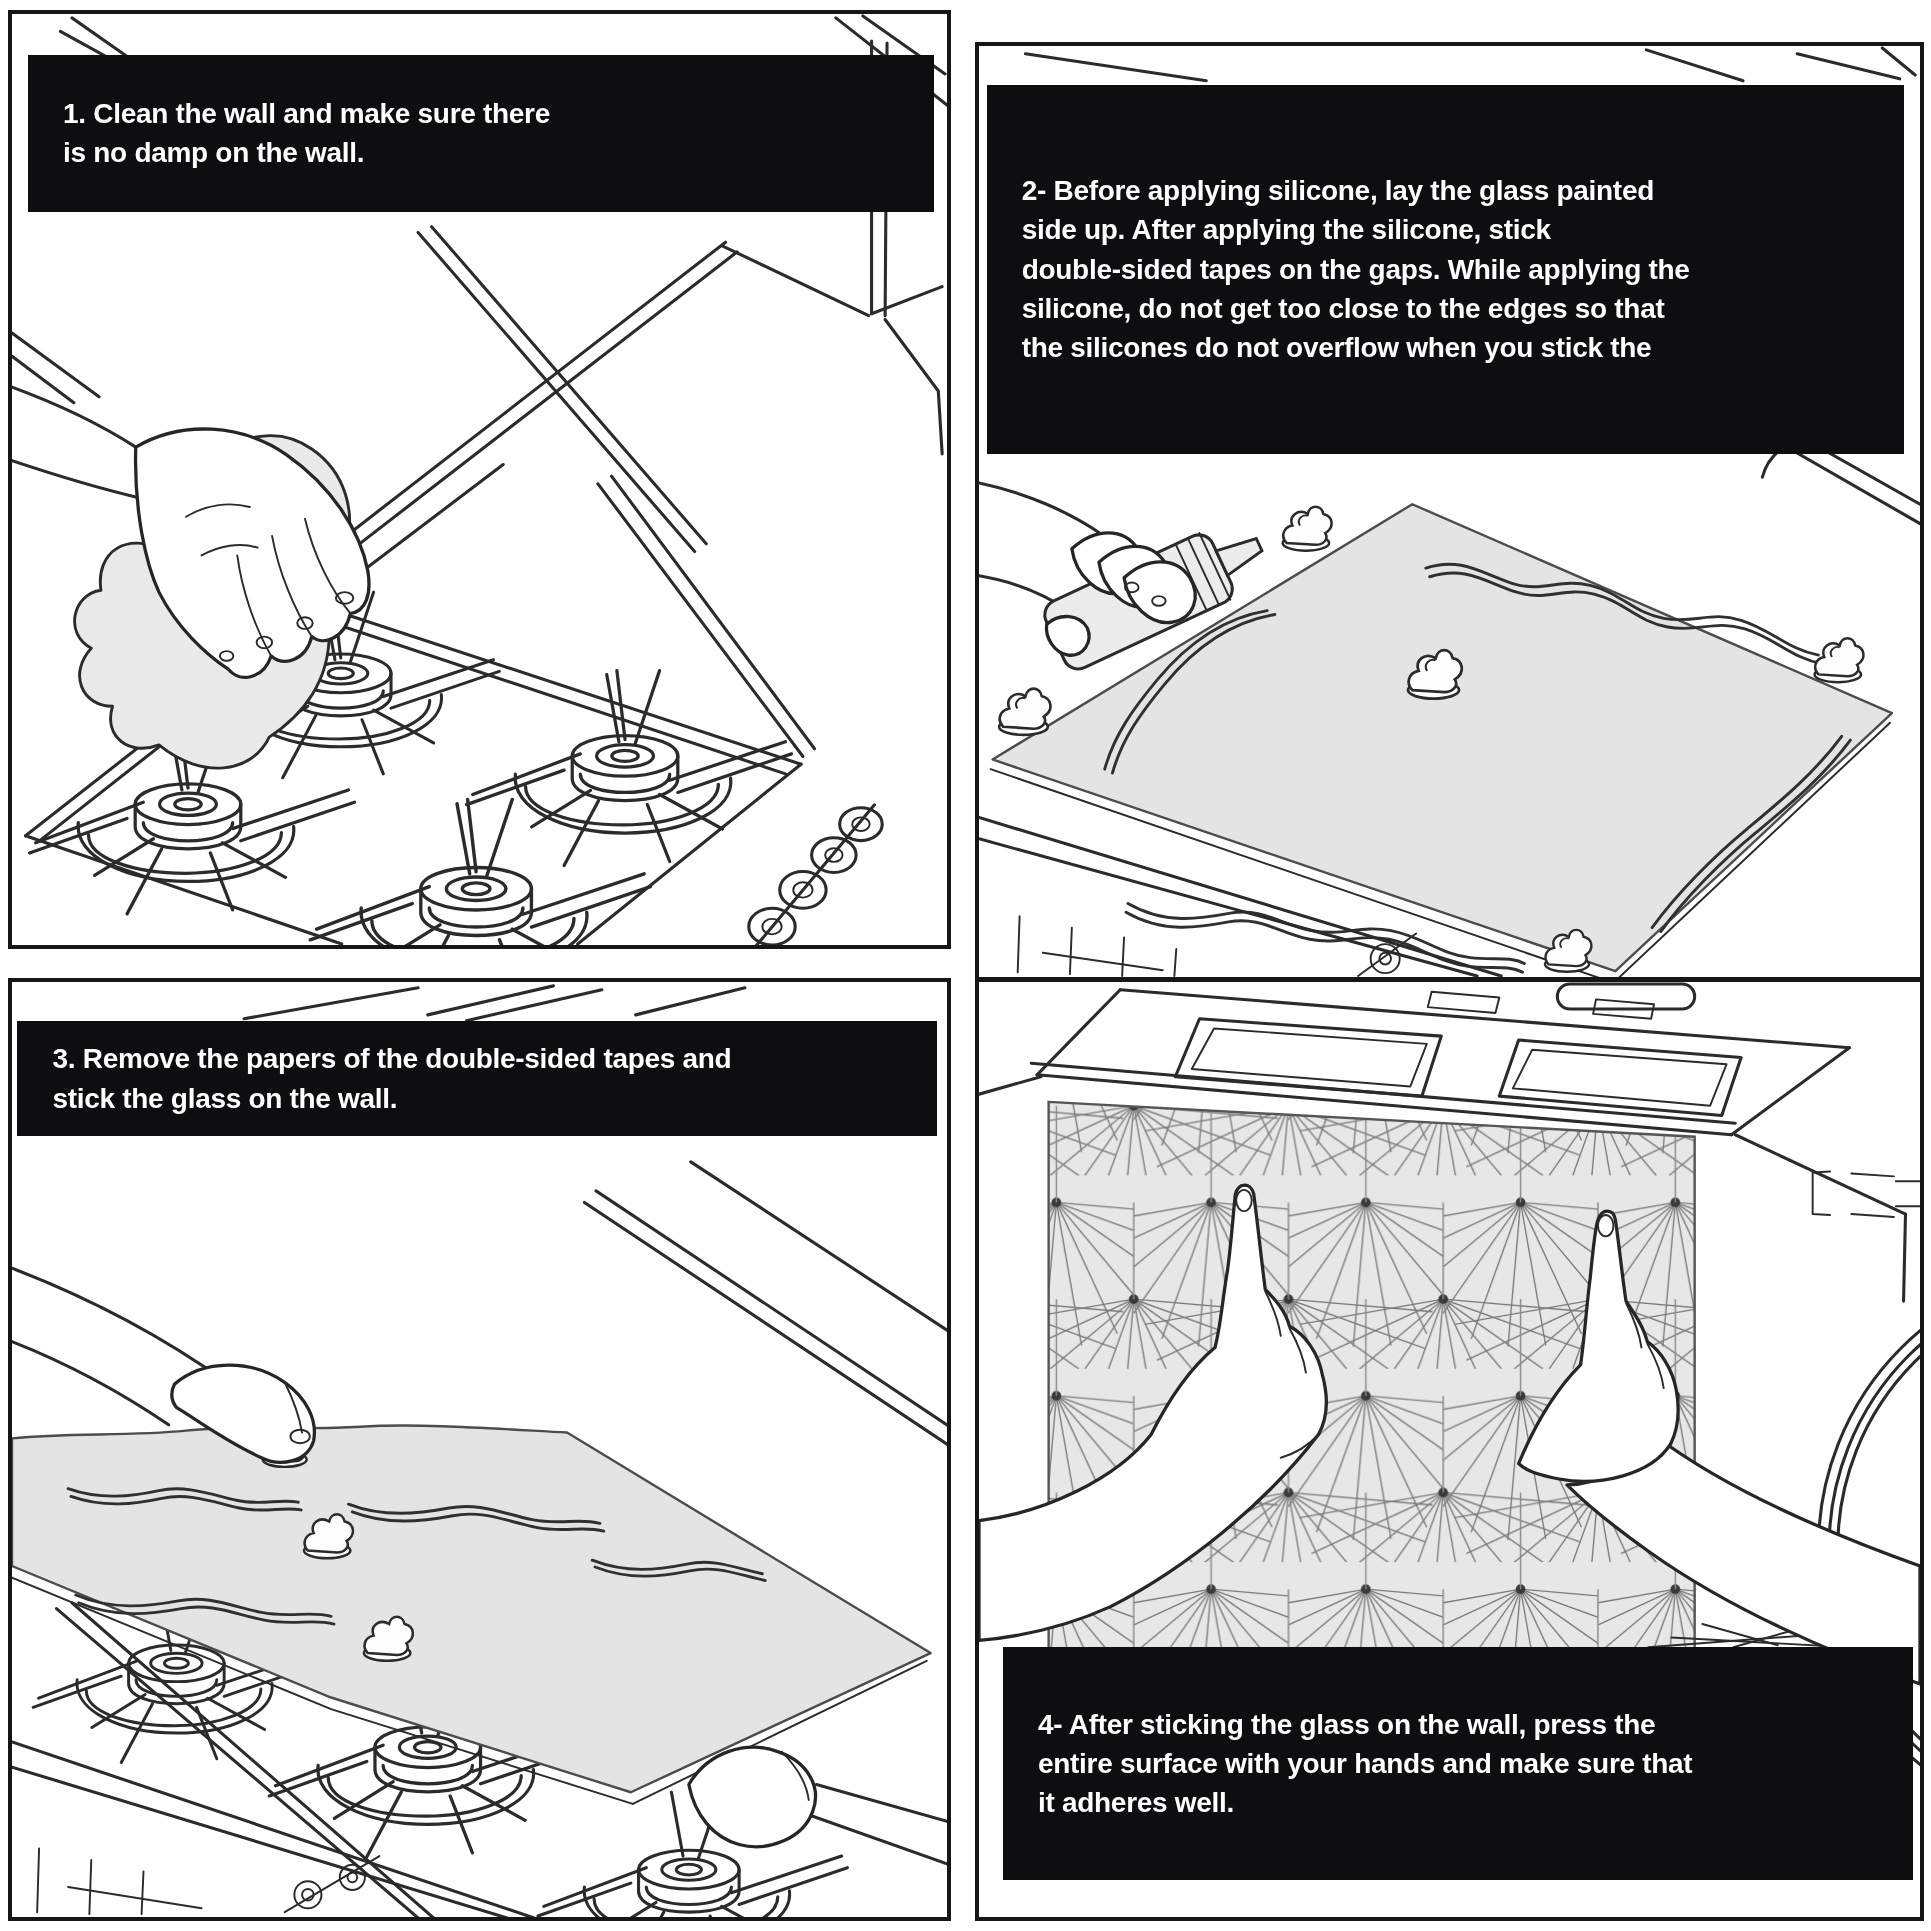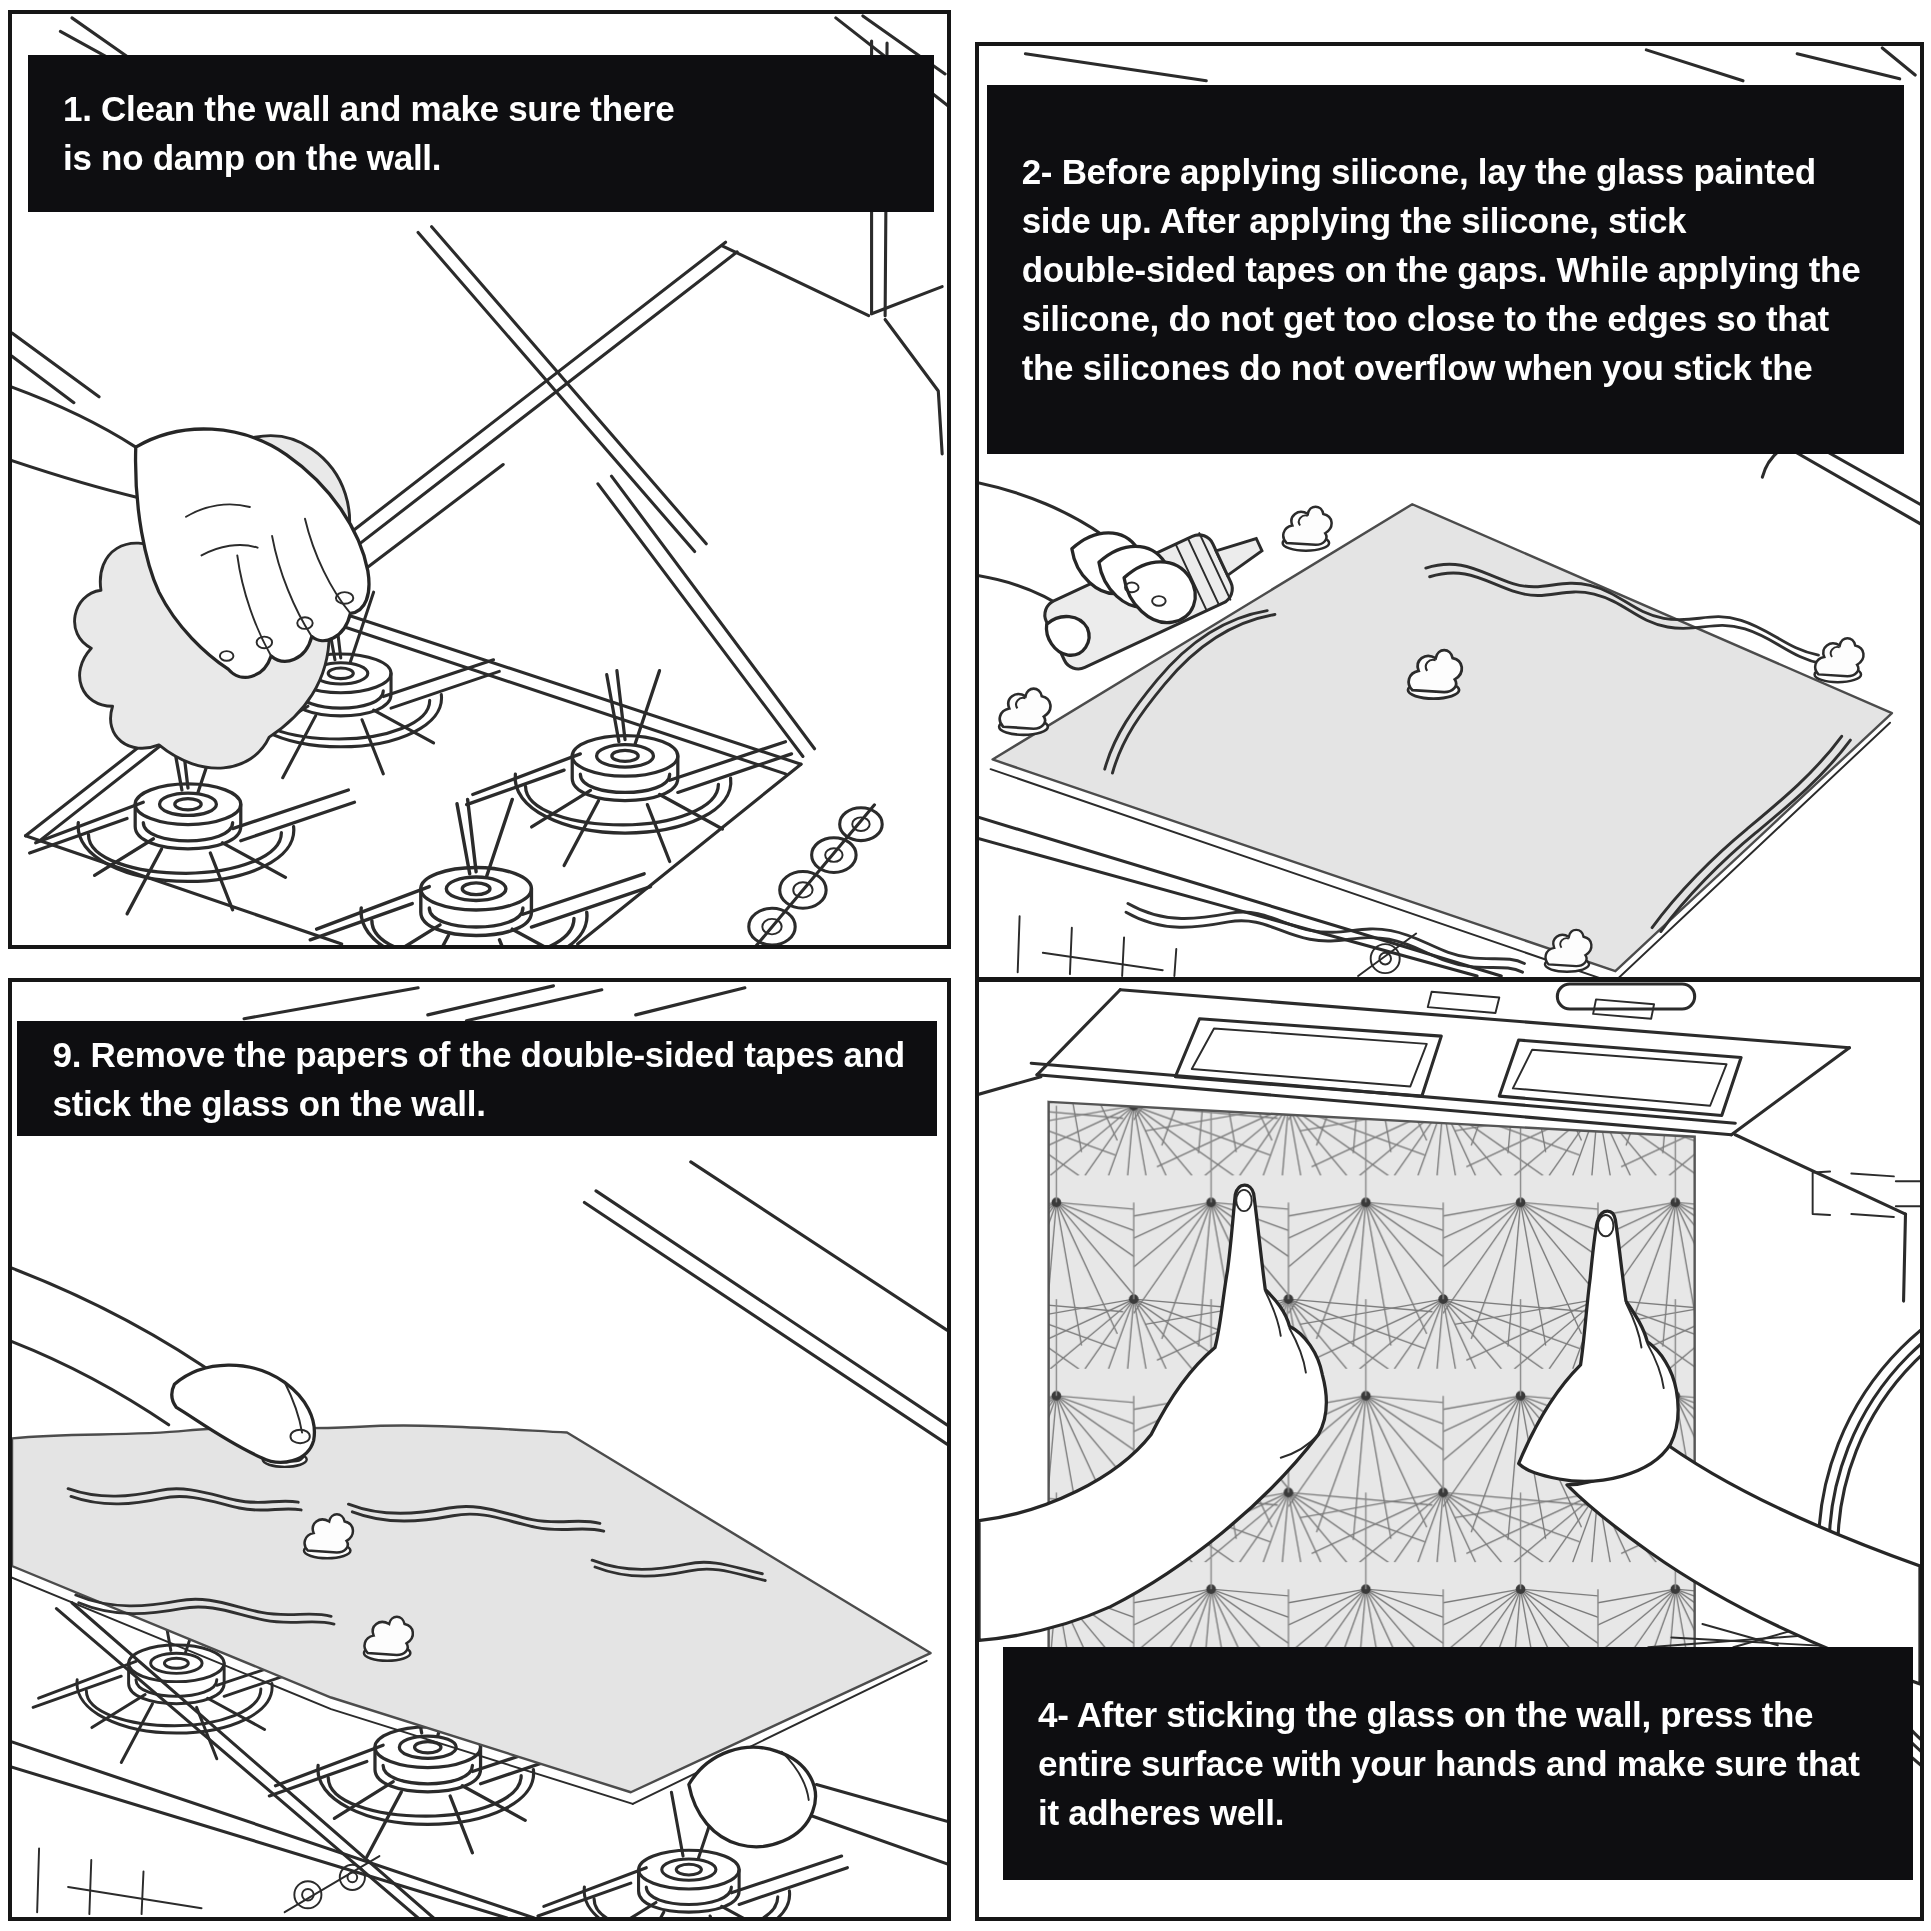--- a/index.html
+++ b/index.html
@@ -5,21 +5,21 @@
   html,body{margin:0;padding:0;background:#ffffff;}
   #stage{position:relative;width:1931px;height:1931px;background:#ffffff;overflow:hidden;
          font-family:"Liberation Sans", sans-serif;}
   .panel{position:absolute;background:#ffffff;border:4.8px solid #161616;box-sizing:border-box;overflow:hidden;}
   #p1{left:7.7px;top:9.7px;width:943px;height:939px;}
   #p2{left:975px;top:9.7px;width:949px;height:939px;margin-top:32px;}
   #p3{left:7.7px;top:978px;width:943px;height:943px;}
   #p4{left:975px;top:978px;width:949px;height:943px;}
   .panel svg{position:absolute;left:0;top:0;width:100%;height:100%;}
   .caption{position:absolute;background:#0e0e11;color:#ffffff;display:flex;align-items:center;
-           font-weight:700;font-size:35px;line-height:1.40;letter-spacing:-0.3px;
+           font-weight:700;font-size:28px;line-height:1.40;letter-spacing:-0.3px;
            white-space:pre-line;padding-left:35px;padding-right:8px;box-sizing:border-box;z-index:3;}
   #c1{left:16.4px;top:41px;width:906px;height:157px;}
   #c2{left:7.7px;top:39px;width:917px;height:369px;}
   #c3{left:5.8px;top:39px;width:920px;height:115px;}
   #c4{left:24px;top:665px;width:910px;height:233px;}
   
   .ln{fill:none;stroke:#2b2b2b;stroke-width:3.2;stroke-linecap:round;stroke-linejoin:round;}
   .ln2{fill:none;stroke:#2b2b2b;stroke-width:2;stroke-linecap:round;stroke-linejoin:round;}
   .bead{fill:none;stroke:#303030;stroke-width:3;stroke-linecap:round;}
   .wht{fill:#ffffff;stroke:#262626;stroke-width:3.4;stroke-linejoin:round;}
@@ -291,21 +291,21 @@
         <ellipse class="ln2" cx="298" cy="470" rx="10" ry="7"></ellipse>
       </g>
 
       <g>
         <path class="ln" d="M832,830 L967,868"></path>
           <path class="ln" d="M826,862 L967,912"></path>
         <path class="wht" d="M700,830 C720,796 760,784 792,796 C822,806 838,832 828,858 C818,886 782,900 752,892 C726,885 706,862 700,830 Z"></path>
         <path class="ln2" d="M796,796 C812,812 822,830 824,846"></path>
       </g>
     </svg>
-    <div class="caption" id="c3">9. Remove the papers of the double-sided tapes and
+    <div class="caption" id="c3">3. Remove the papers of the double-sided tapes and
 stick the glass on the wall.</div>
   </section>
 
   <section class="panel" id="p4">
     <svg viewBox="0 0 973 967" preserveAspectRatio="none">
       <defs>
         <g id="burst4">
           <line x1="0" y1="0" x2="149" y2="13"></line>
             <line x1="0" y1="0" x2="141" y2="51"></line>
           <line x1="0" y1="0" x2="123" y2="86"></line>

